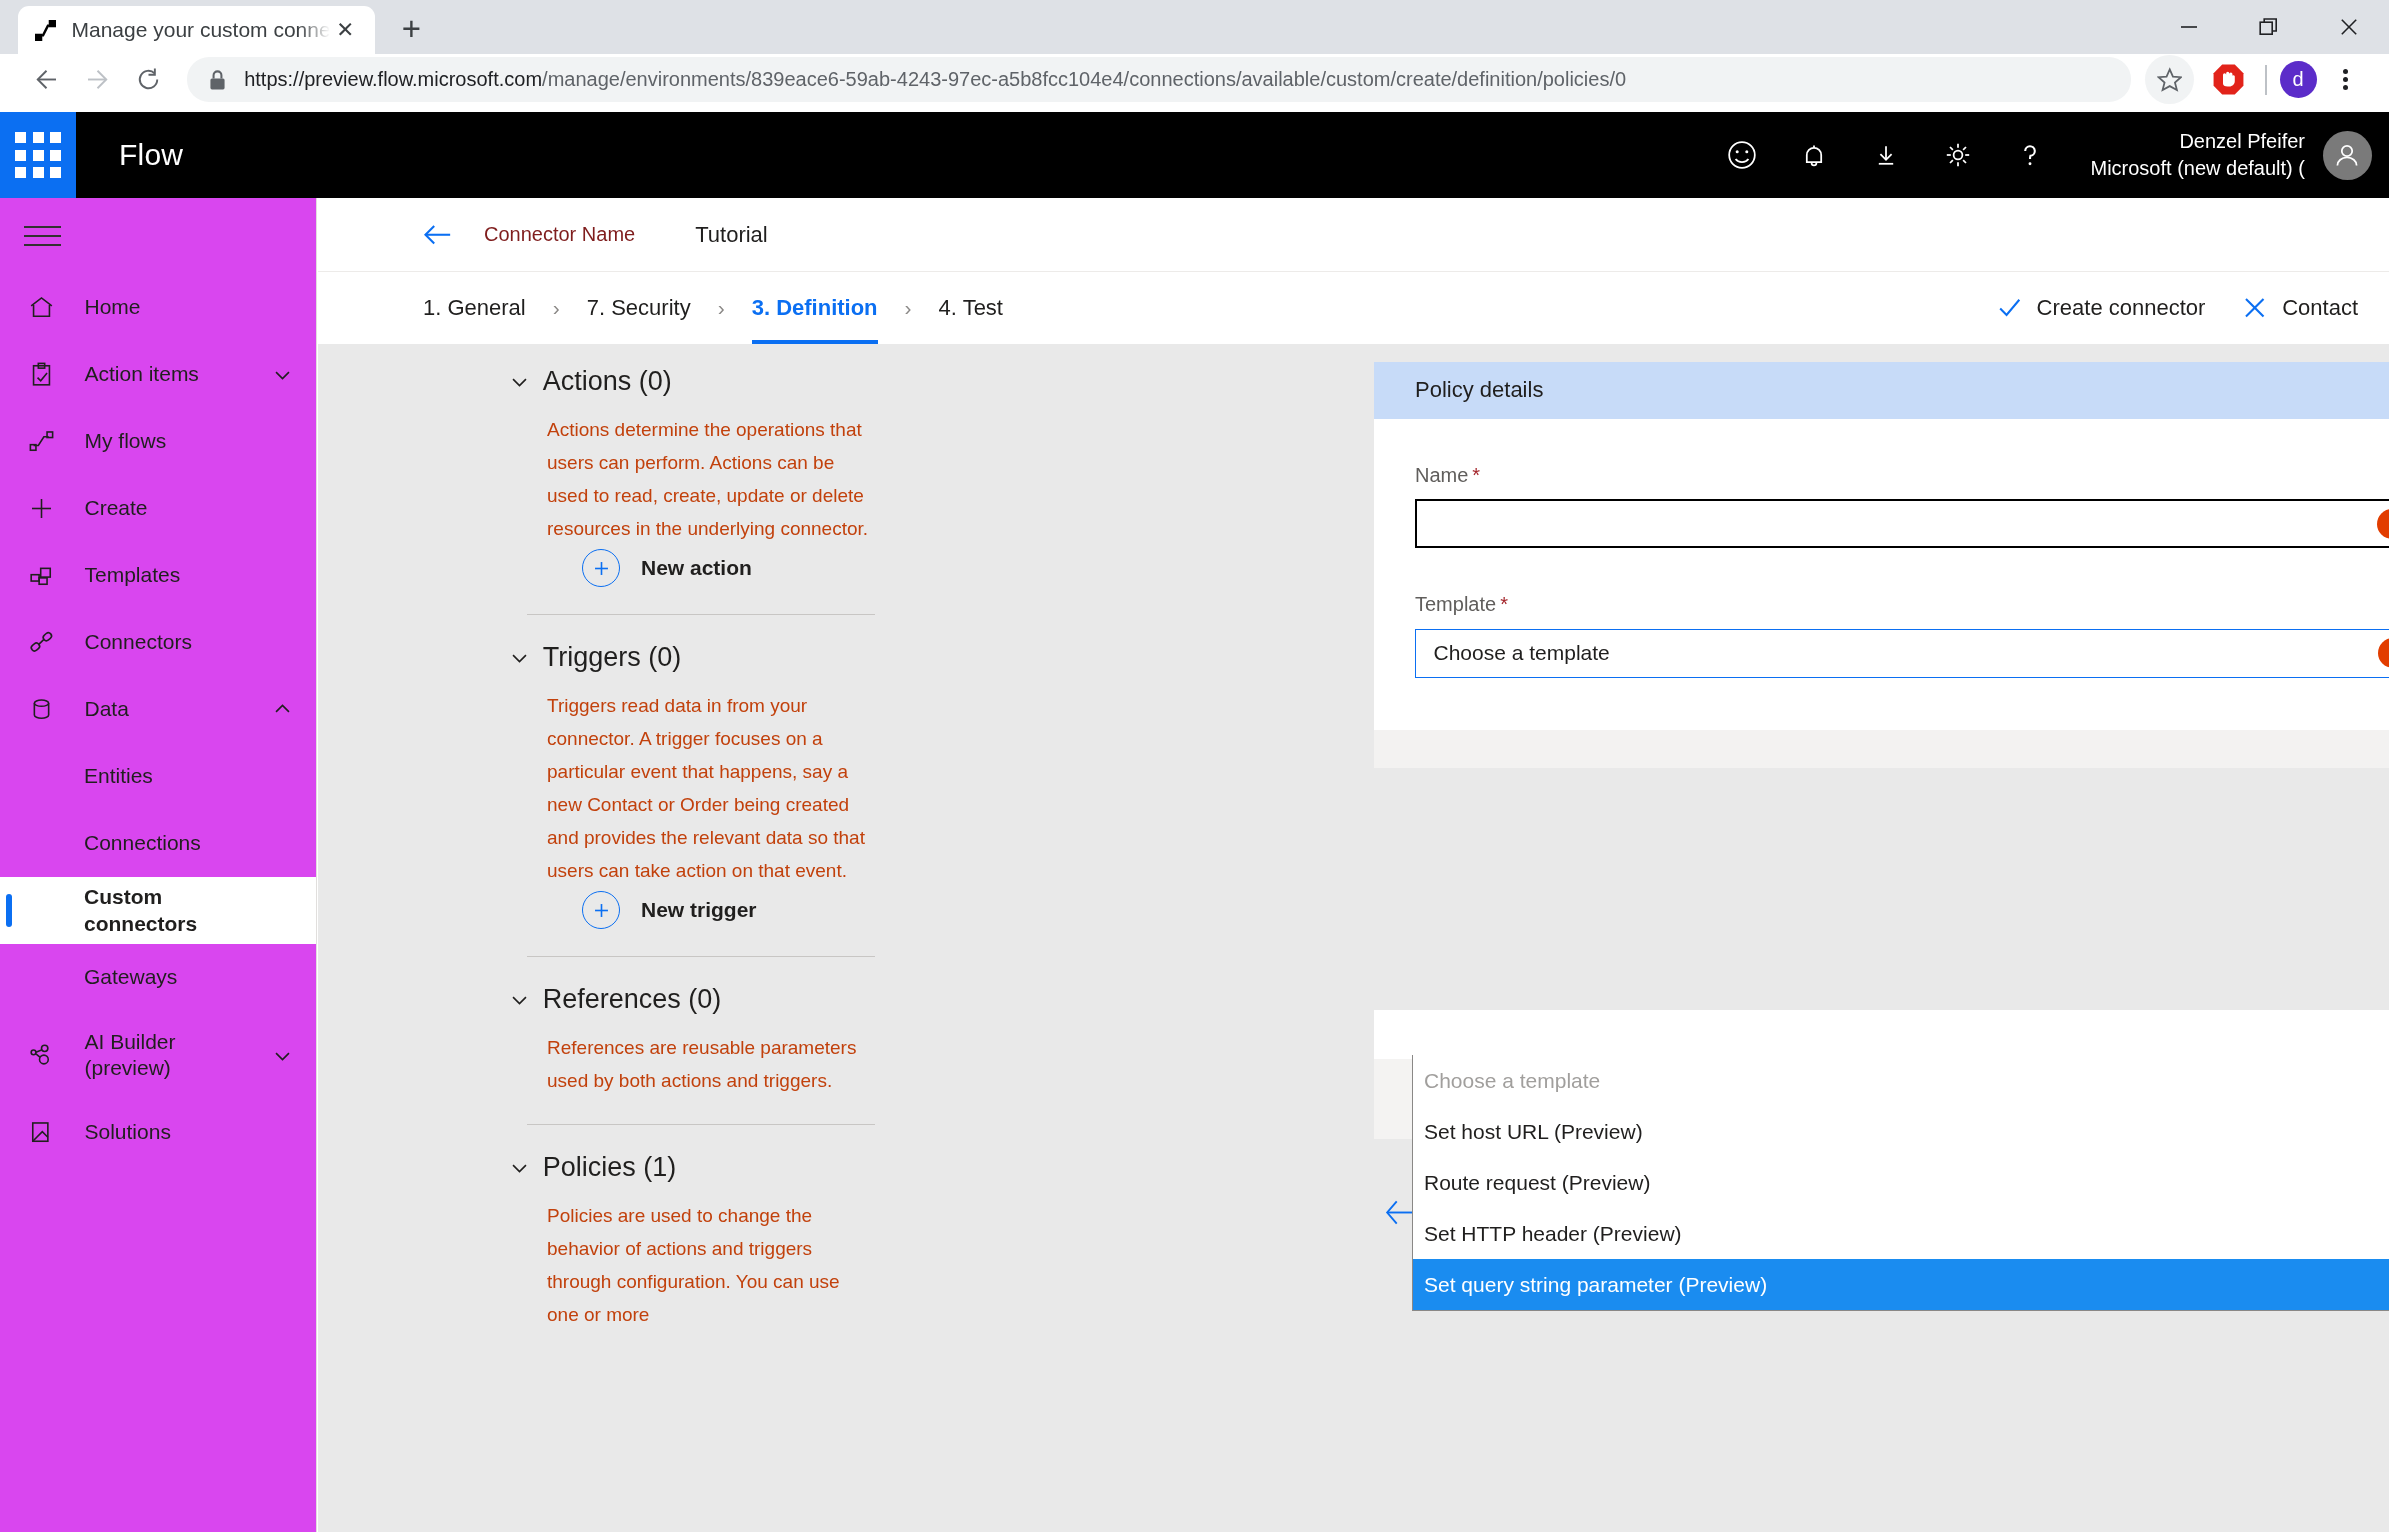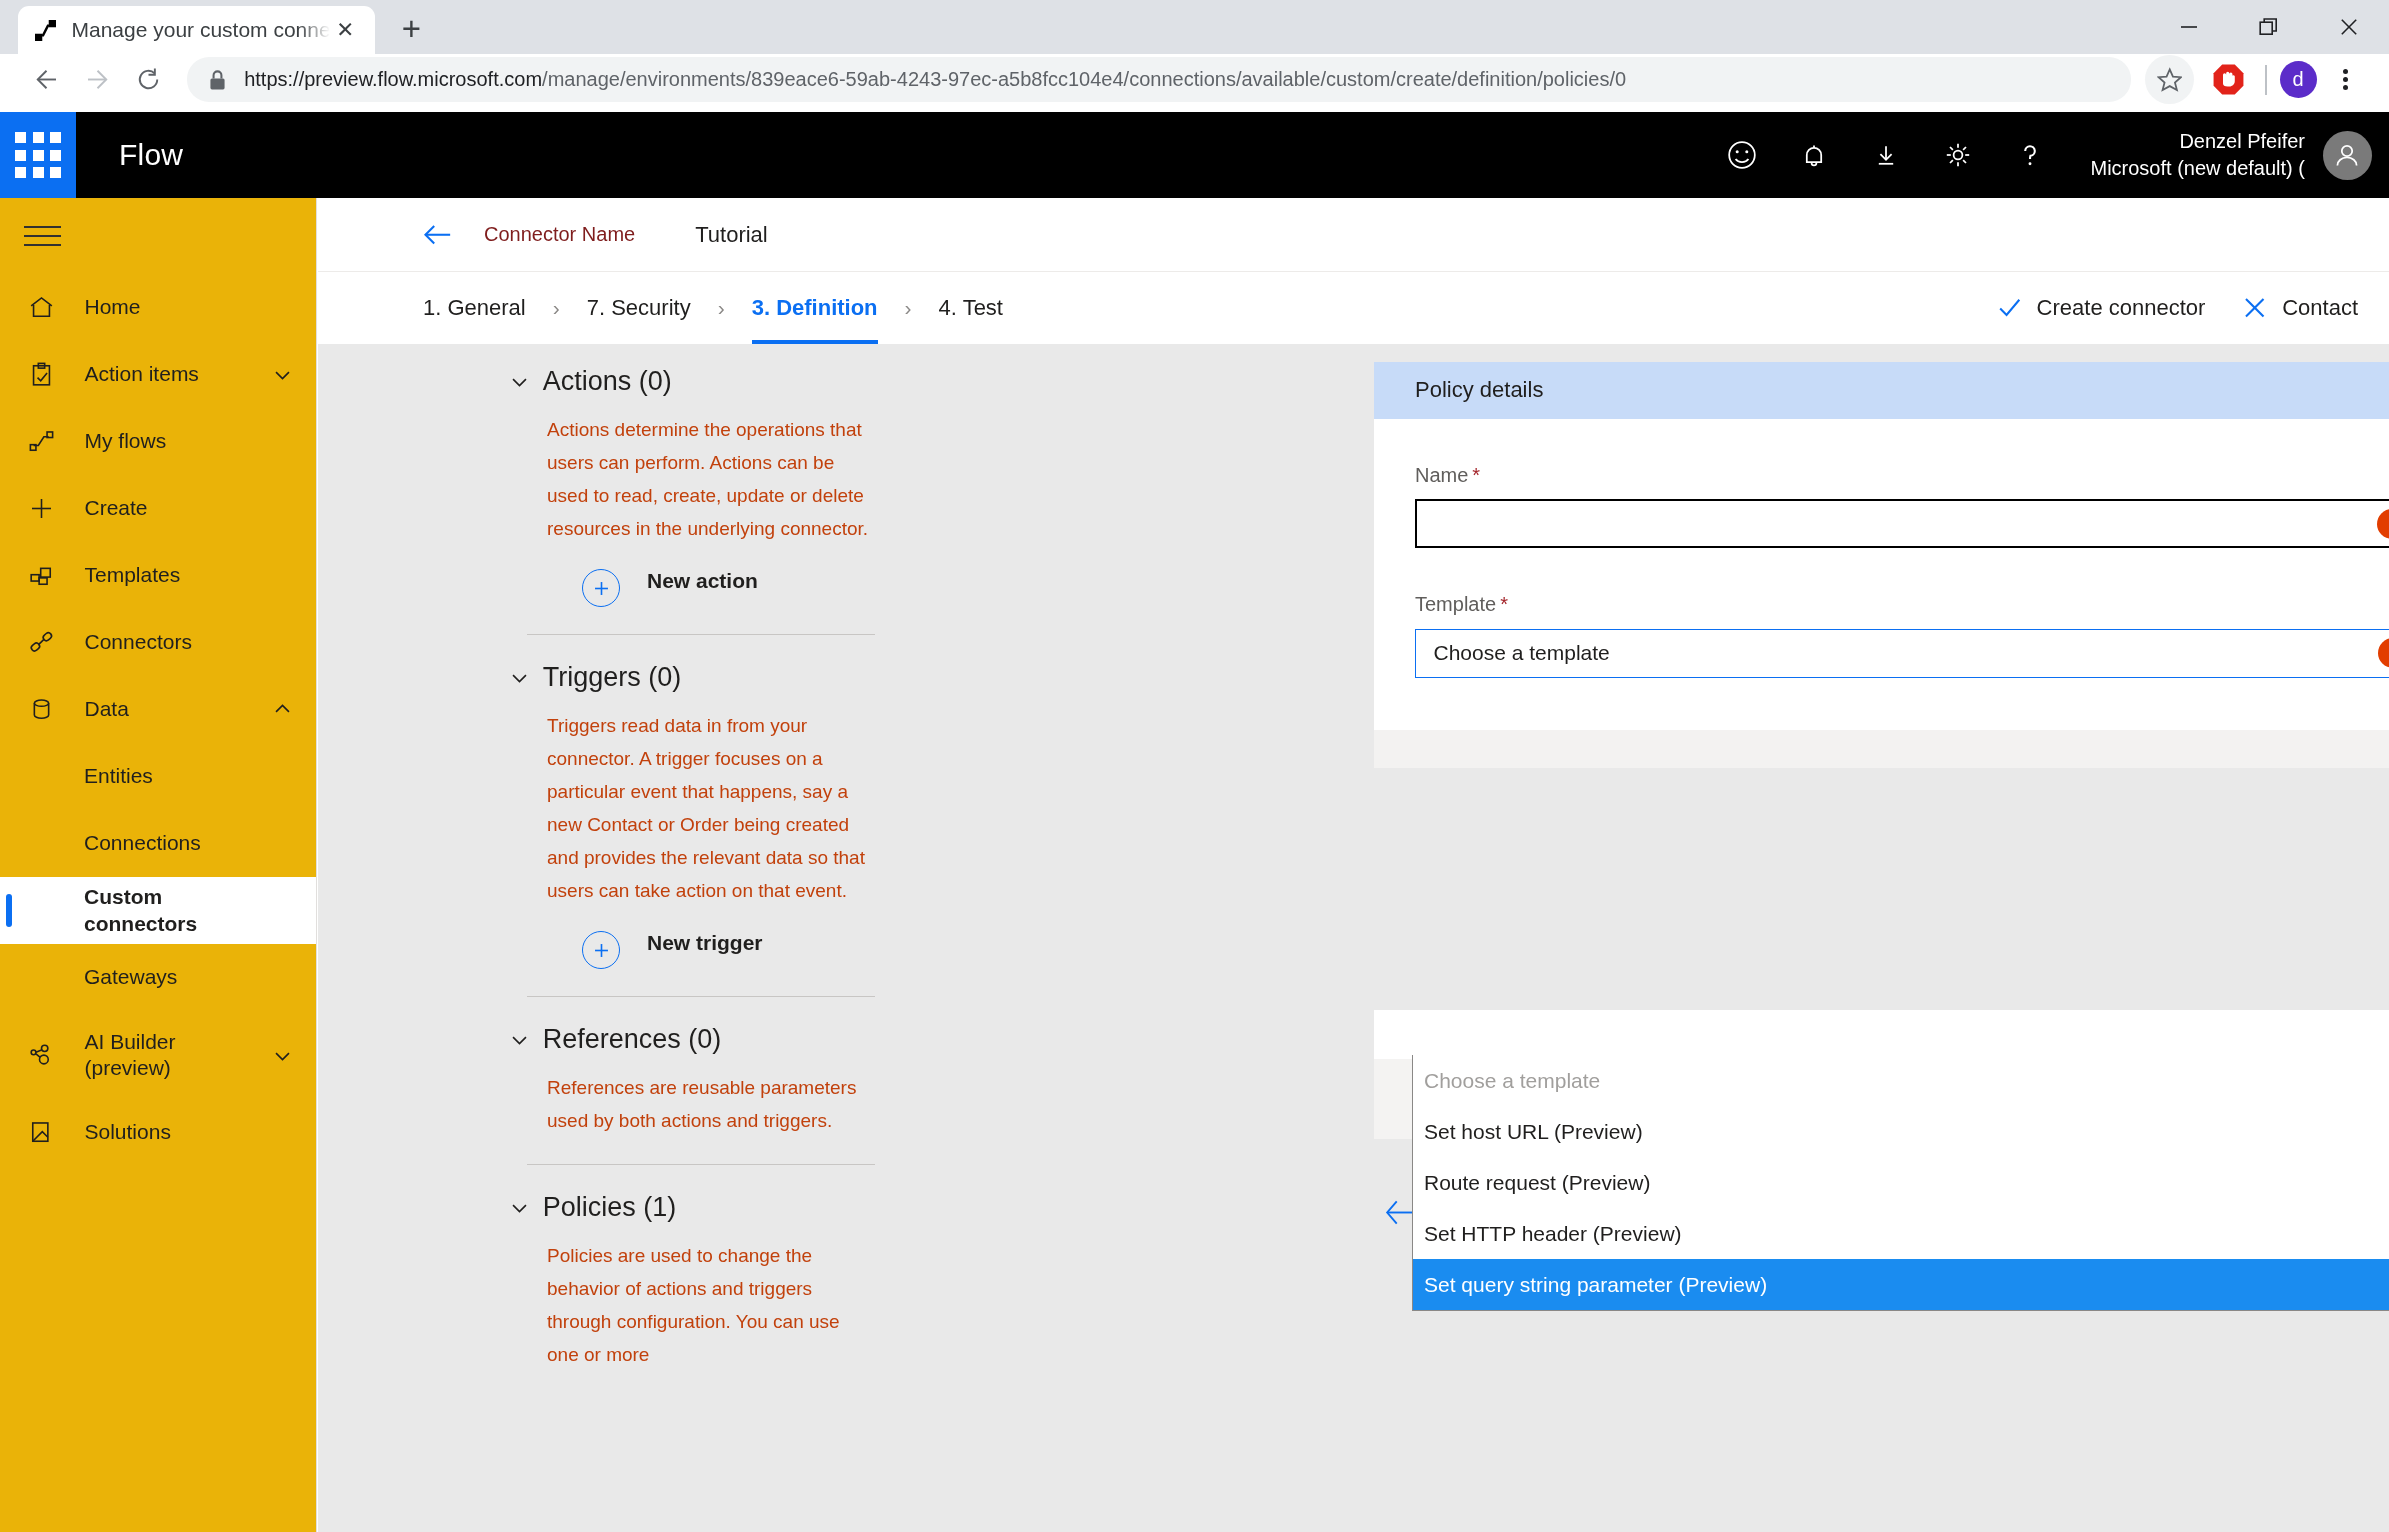--- a/index.html
+++ b/index.html
@@ -131,21 +131,21 @@
   .hdr-user-org { font-size: 20px; }
   .hdr-user-avatar {
     width: 49px; height: 49px; border-radius: 50%;
     background: #7a7a7a;
     display: flex; align-items: center; justify-content: center;
   }
 
   
   .sidenav {
     position: absolute; top: 198px; left: 0; width: 317px; height: 1335px;
-    background: #eab308;
+    background: #d946ef;
     border-right: 0.8px solid #e1dfdd;
   }
   .hamburger { height: 76px; display: flex; align-items: center; padding-left: 24px; }
   .ham-lines { width: 37px; }
   .ham-line { height: 2.4px; background: #323130; margin: 6.4px 0; }
   .nav-item {
     position: relative;
     height: 67px; display: flex; align-items: center;
     padding-left: 24px; padding-right: 19px;
     color: #201f1e; font-size: 21px;
@@ -217,21 +217,21 @@
   .sect-head {
     display: flex; align-items: center;
     font-size: 27px; color: #201f1e; margin-bottom: 16px;
   }
   .sect-chev { color: #201f1e; margin-right: 12.7px; display: flex; align-items: center; }
   .sect-body {
     font-size: 19px; line-height: 1.74; color: #c2410c;
     padding-left: 38px; padding-right: 4.8px;
   }
   .newbtn {
-    display: flex; align-items: flex-start; padding-left: 73px; margin-top: 24px; gap: 6px;
+    display: flex; align-items: center; padding-left: 73px; margin-top: 4px;
   }
   .plus-circle {
     width: 38px; height: 38px; border-radius: 50%;
     border: 1.6px solid #0b6ff2; color: #0b6ff2;
     display: flex; align-items: center; justify-content: center;
     margin-right: 21px; flex: 0 0 38px;
   }
   .newbtn-label { font-size: 21px; font-weight: 700; color: #201f1e; }
   .sect-divider { height: 0.8px; background: #c8c6c4; margin: 27px 0 27px 17.5px; }
 

